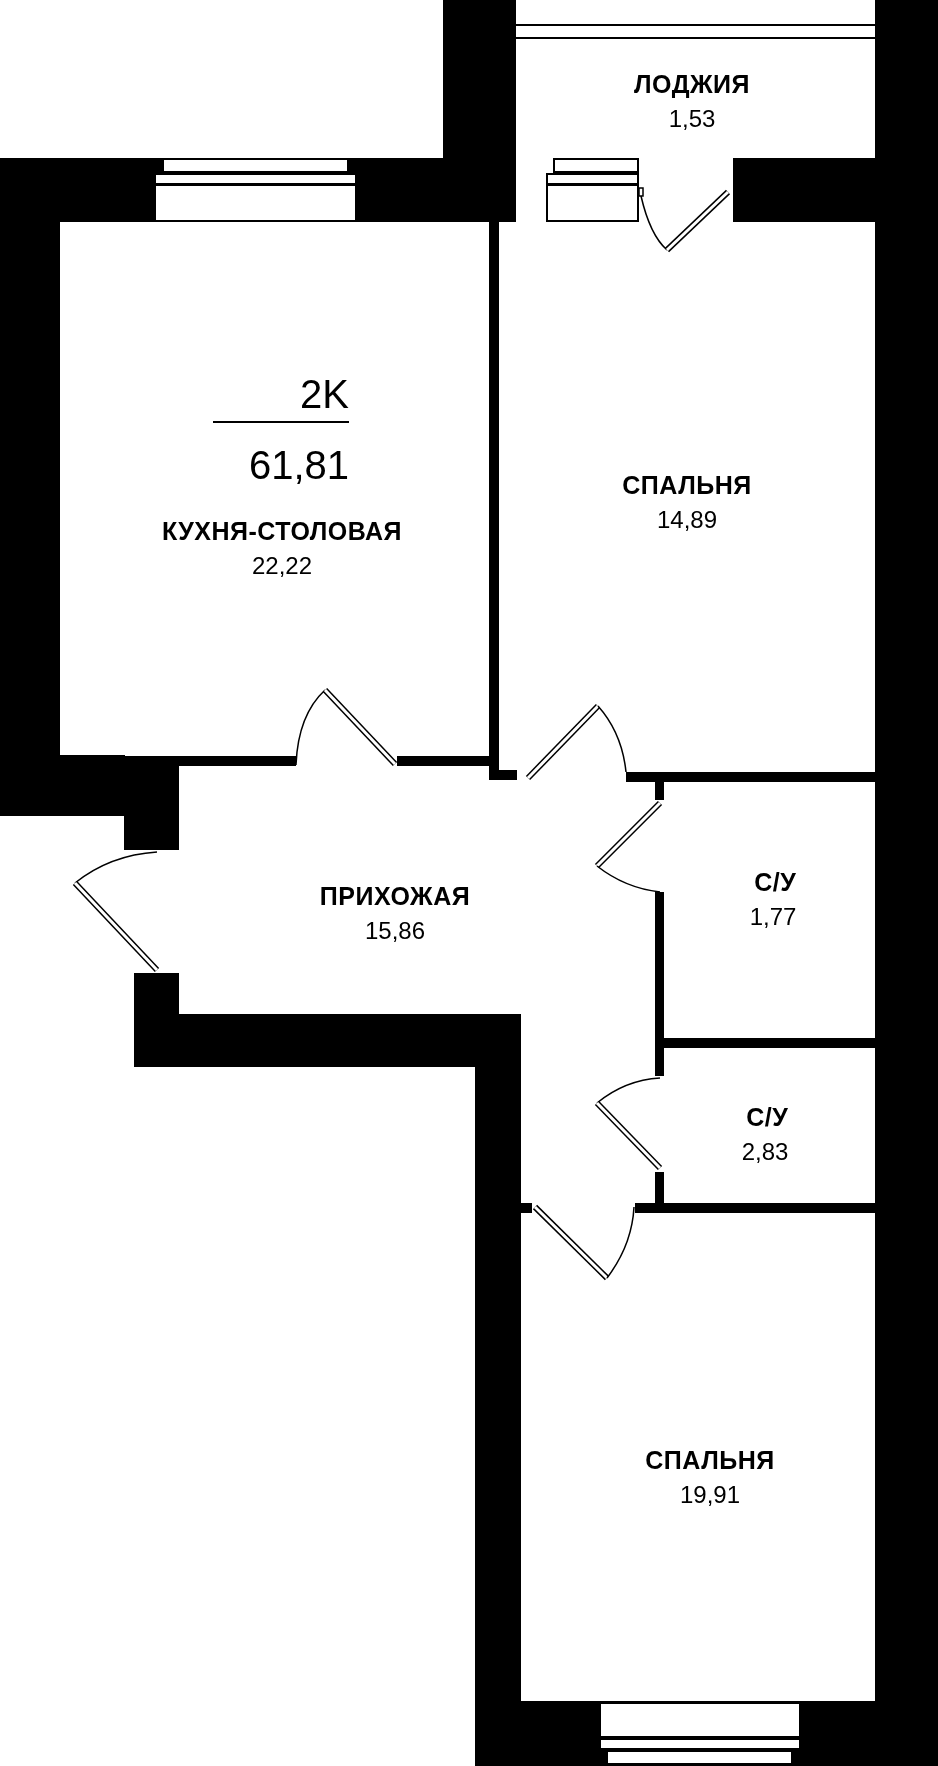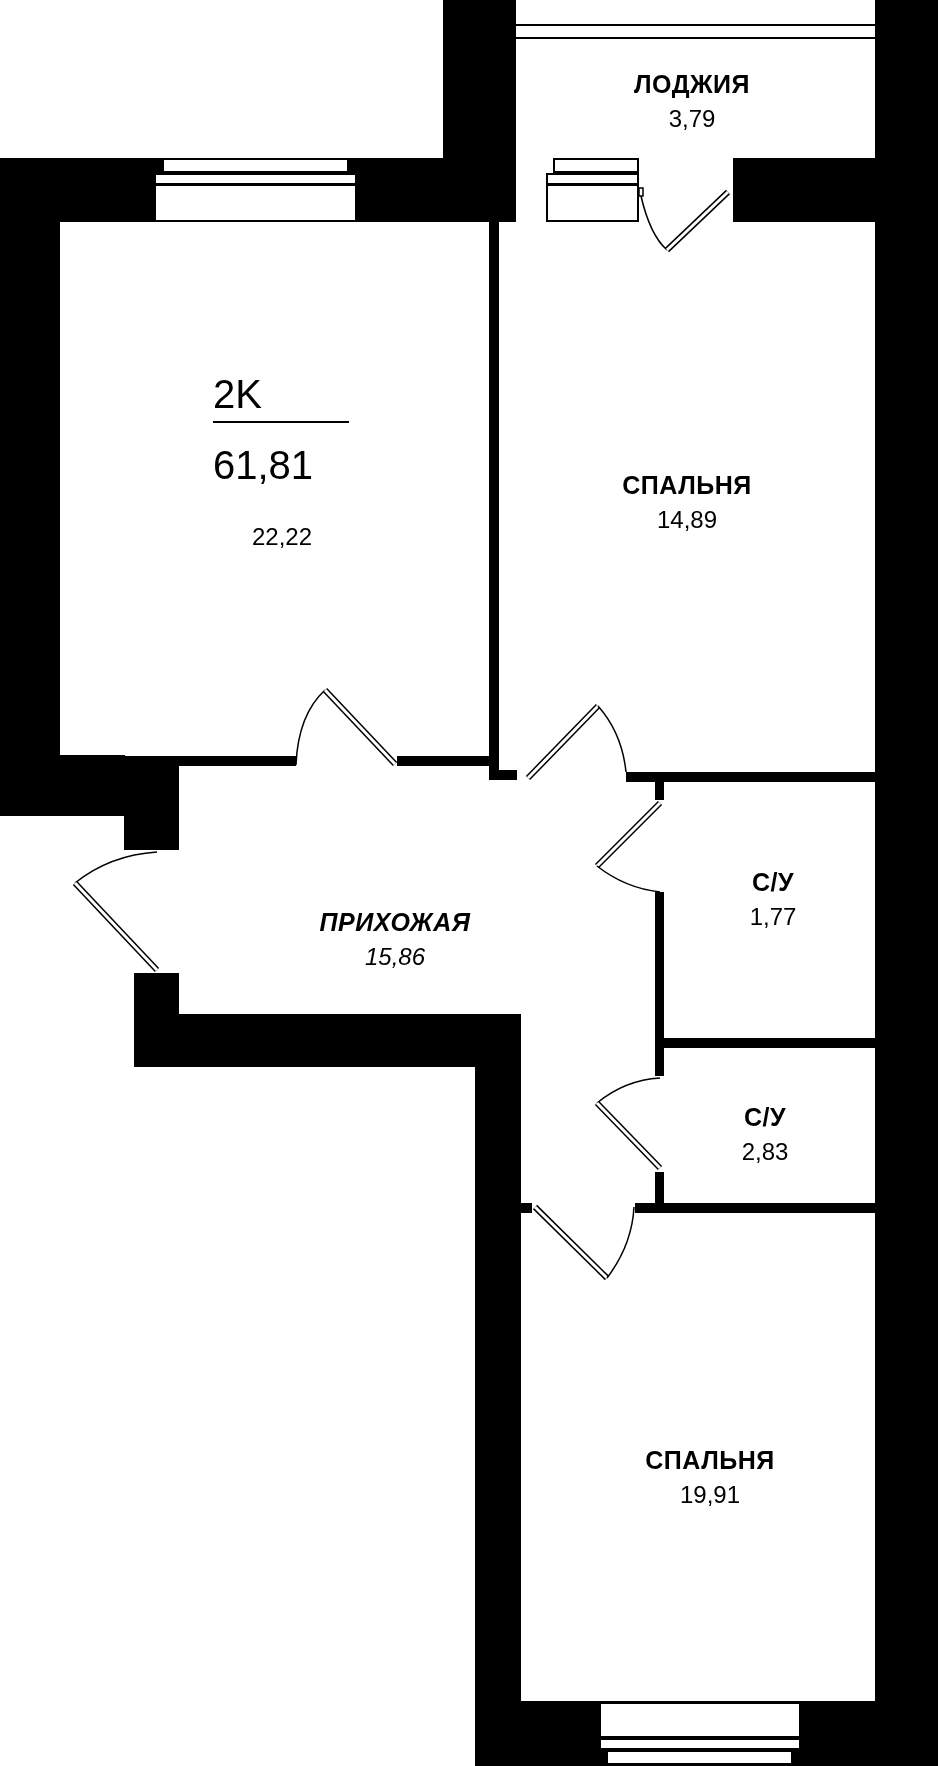--- a/index.html
+++ b/index.html
@@ -3,23 +3,23 @@
 <meta charset="utf-8">
 <style>
   html, body { margin: 0; padding: 0; background: #ffffff; }
   body { width: 938px; height: 1766px; position: relative; overflow: hidden; font-family: "Liberation Sans", "DejaVu Sans", sans-serif; }
   #plan { position: absolute; left: 0; top: 0; width: 938px; height: 1766px; }
   .wall { fill: #000000; }
   .frame { fill: #ffffff; stroke: #000000; stroke-width: 2; }
   .leaf { fill: #ffffff; stroke: #000000; stroke-width: 1.5; }
   .swing { fill: none; stroke: #000000; stroke-width: 1.5; }
   .label { position: absolute; text-align: center; transform: translateX(-50%); color: #000; white-space: nowrap; }
-  .room-name { font-weight: bold; font-size: 25px; letter-spacing: 0.5px; display: block; }
+  .room-name { font-weight: bold; font-size: 25px; letter-spacing: 0.5px; display: block; text-align: right; }
   .room-area { font-size: 24px; display: block; margin-top: 6px; }
-  .summary { position: absolute; left: 281px; top: 372px; transform: translateX(-50%); text-align: left; width: 136px; }
+  .summary { position: absolute; left: 281px; top: 372px; transform: translateX(-50%); text-align: right; width: 136px; }
   .summary .type { font-size: 40px; display: block; padding-bottom: 4px; border-bottom: 2px solid #000; }
   .summary .total { font-size: 40px; display: block; padding-top: 20px; }
 </style>
 </head>
 <body>
 
 <svg id="plan" viewBox="0 0 938 1766" xmlns="http://www.w3.org/2000/svg">
 
   <g>
 
@@ -121,30 +121,31 @@
   </g>
 </svg>
 
 <div class="summary">
   <span class="type">2K</span>
   <span class="total">61,81</span>
 </div>
 
 <div class="label" style="left:692px; top:70px;">
   <span class="room-name">ЛОДЖИЯ</span>
-  <span class="room-area">3,79</span>
+  <span class="room-area">1,53</span>
 </div>
 <div class="label" style="left:282px; top:517px;">
+  <span class="room-name">КУХНЯ-СТОЛОВАЯ</span>
   <span class="room-area">22,22</span>
 </div>
 <div class="label" style="left:687px; top:471px;">
   <span class="room-name">СПАЛЬНЯ</span>
   <span class="room-area">14,89</span>
 </div>
-<div class="label" style="left:395px; top:908px;font-style:italic;">
+<div class="label" style="left:395px; top:882px;">
   <span class="room-name">ПРИХОЖАЯ</span>
   <span class="room-area">15,86</span>
 </div>
 <div class="label" style="left:773px; top:868px;">
   <span class="room-name">С/У</span>
   <span class="room-area">1,77</span>
 </div>
 <div class="label" style="left:765px; top:1103px;">
   <span class="room-name">С/У</span>
   <span class="room-area">2,83</span>

